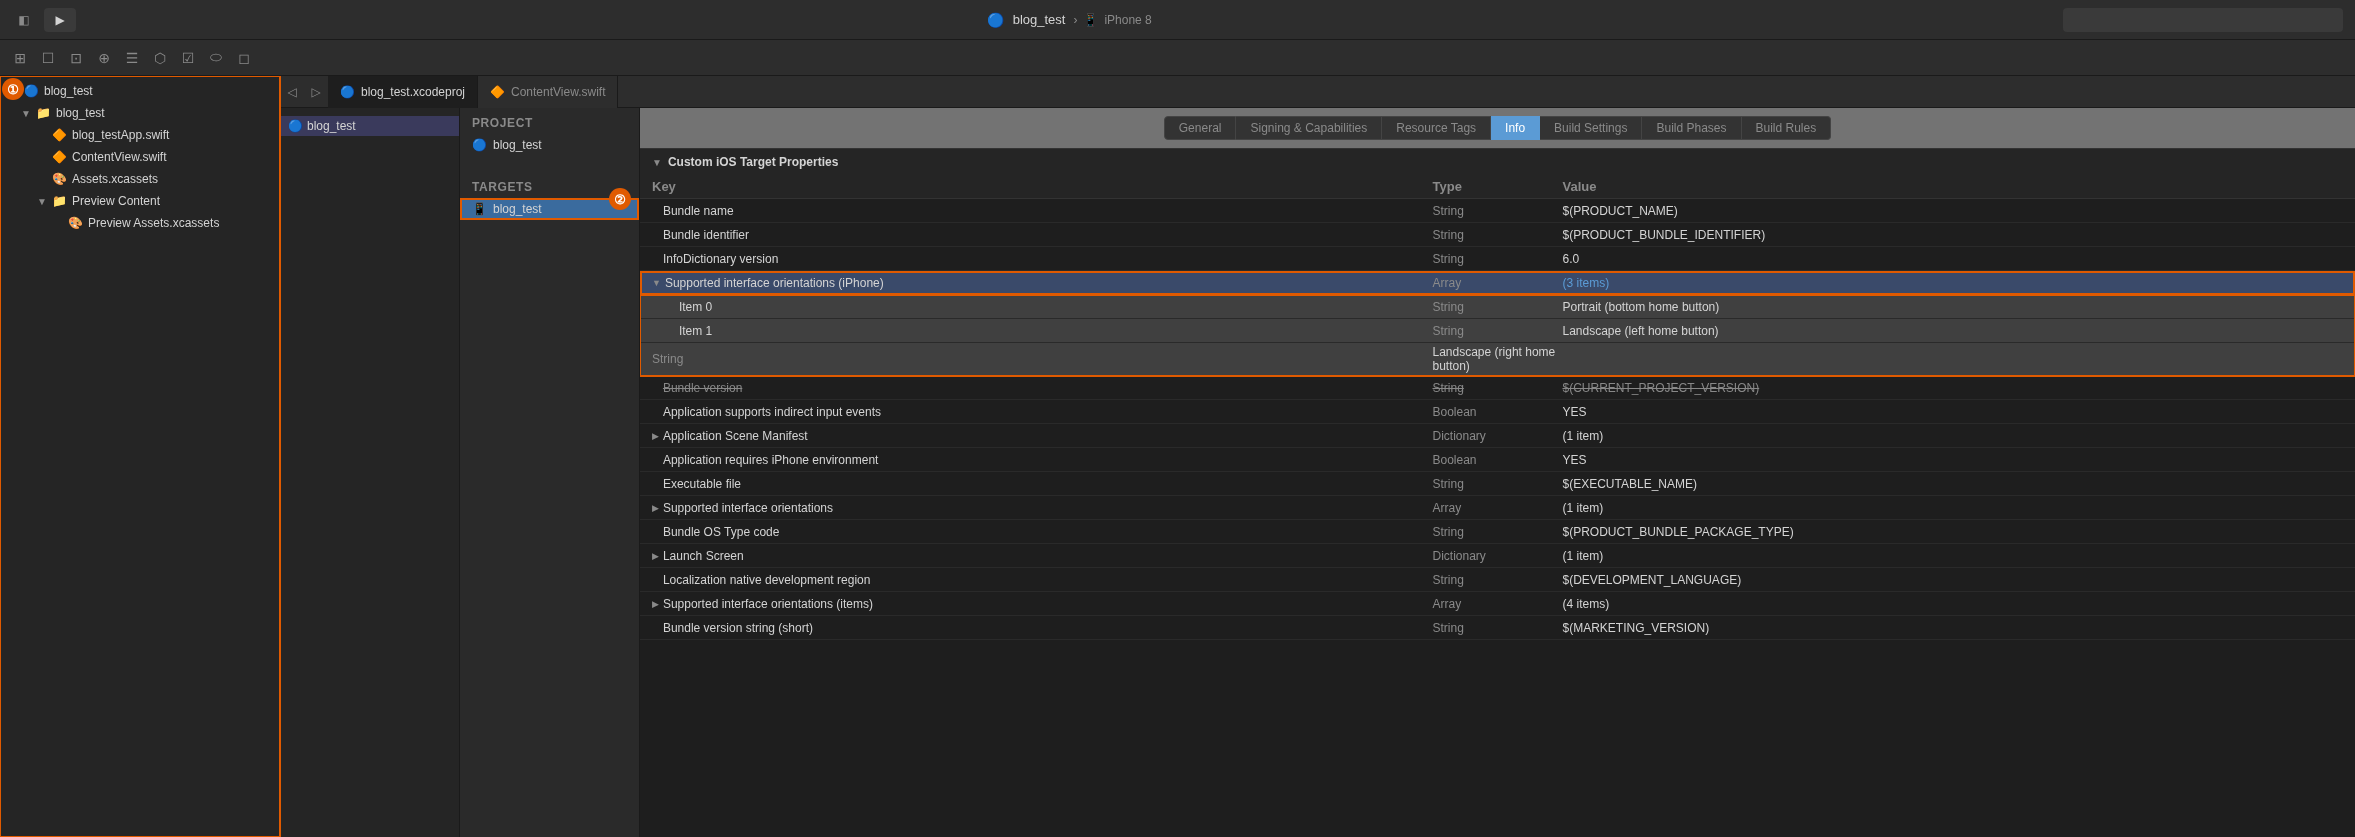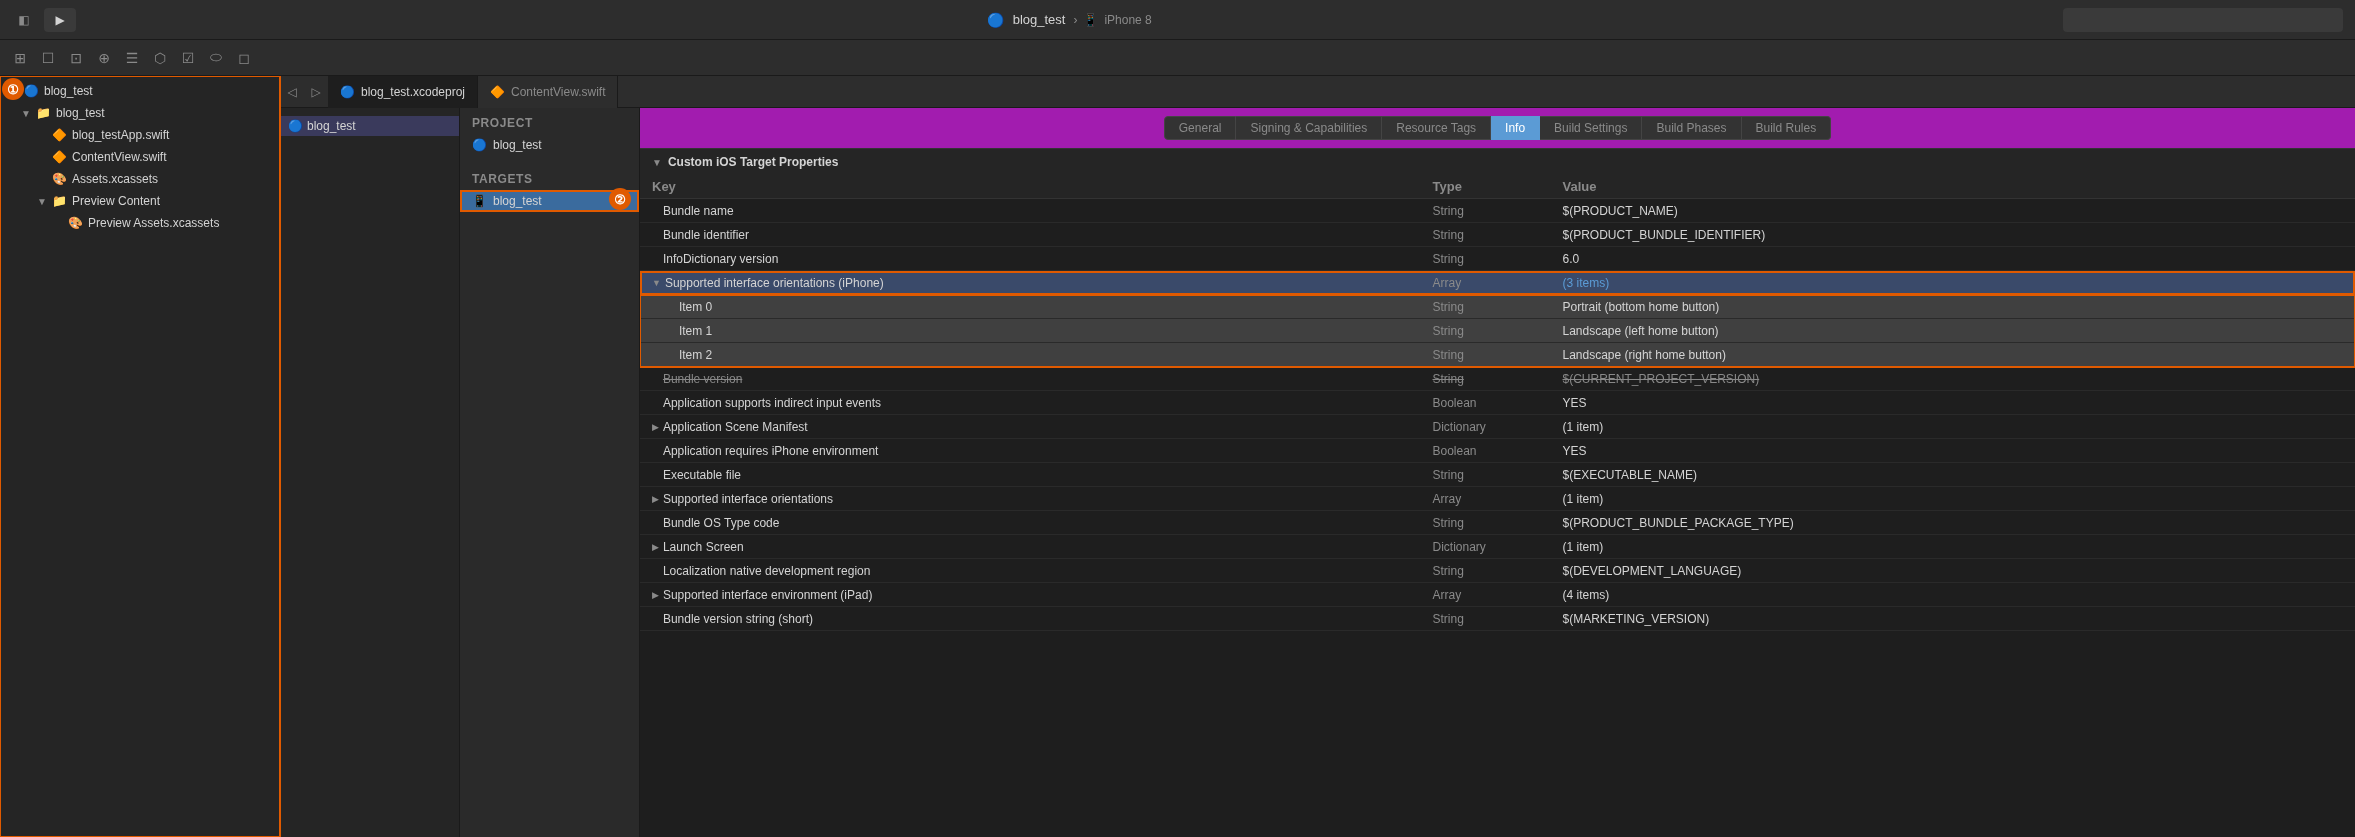--- a/index.html
+++ b/index.html
@@ -166,21 +166,21 @@
       flex-direction: column;
       overflow: hidden;
       background: #1e1e1e;
     }
 
     
     .segment-nav {
       display: flex; align-items: center; justify-content: center;
       padding: 8px 16px; gap: 0;
       border-bottom: 1px solid #333;
-      background: #a21caf;
+      background: #737373;
       flex-shrink: 0;
     }
     .seg-btn {
       padding: 4px 14px; font-size: 12px; color: #8a8a8a;
       background: #333; border: 1px solid #444; cursor: pointer;
       white-space: nowrap;
     }
     .seg-btn:first-child { border-radius: 4px 0 0 4px; }
     .seg-btn:last-child { border-radius: 0 4px 4px 0; }
     .seg-btn + .seg-btn { border-left: none; }
@@ -361,21 +361,21 @@
 
       <div class="project-panel" style="position:relative;">
         <div style="position:absolute;top:80px;right:4px;z-index:10;">
           <span class="circle-badge">②</span>
         </div>
         <div class="panel-section-header">PROJECT</div>
         <div class="panel-item">
           <span>🔵</span>
           <span>blog_test</span>
         </div>
-        <div class="panel-section-header" style="margin-top:8px;">TARGETS</div>
+        <div class="panel-section-header" style="margin-top:16px;">TARGETS</div>
         <div class="panel-item selected annotate-box">
           <span>📱</span>
           <span>blog_test</span>
         </div>
       </div>
 
       <div class="main-editor">
 
         <div class="segment-nav">
           <div class="seg-btn">General</div>
@@ -466,24 +466,20 @@
                   <span class="row-expand" style="visibility:hidden;">▶</span>
                   <span>Item 1</span>
                 </div>
                 <div class="type-cell">String</div>
                 <div class="val-cell">
                   <span>Landscape (left home button)</span>
                 </div>
               </div>
 
               <div class="prop-row highlighted">
-                <div class="key-cell key-indent">
-                  <span class="row-expand" style="visibility:hidden;">▶</span>
-                  <span>Item 2</span>
-                </div>
                 <div class="type-cell">String</div>
                 <div class="val-cell">
                   <span>Landscape (right home button)</span>
                 </div>
               </div>
             </div>
           </div>
 
           <div class="prop-row strikethrough">
             <div class="key-cell">
@@ -580,21 +576,21 @@
             </div>
             <div class="type-cell">String</div>
             <div class="val-cell">
               <span>$(DEVELOPMENT_LANGUAGE)</span>
             </div>
           </div>
 
           <div class="prop-row">
             <div class="key-cell">
               <span class="row-expand">▶</span>
-              <span>Supported interface environment (iPad)</span>
+              <span>Supported interface orientations (items)</span>
             </div>
             <div class="type-cell">Array</div>
             <div class="val-cell">
               <span>(4 items)</span>
             </div>
           </div>
 
           <div class="prop-row">
             <div class="key-cell">
               <span class="row-expand" style="visibility:hidden;">▶</span>

